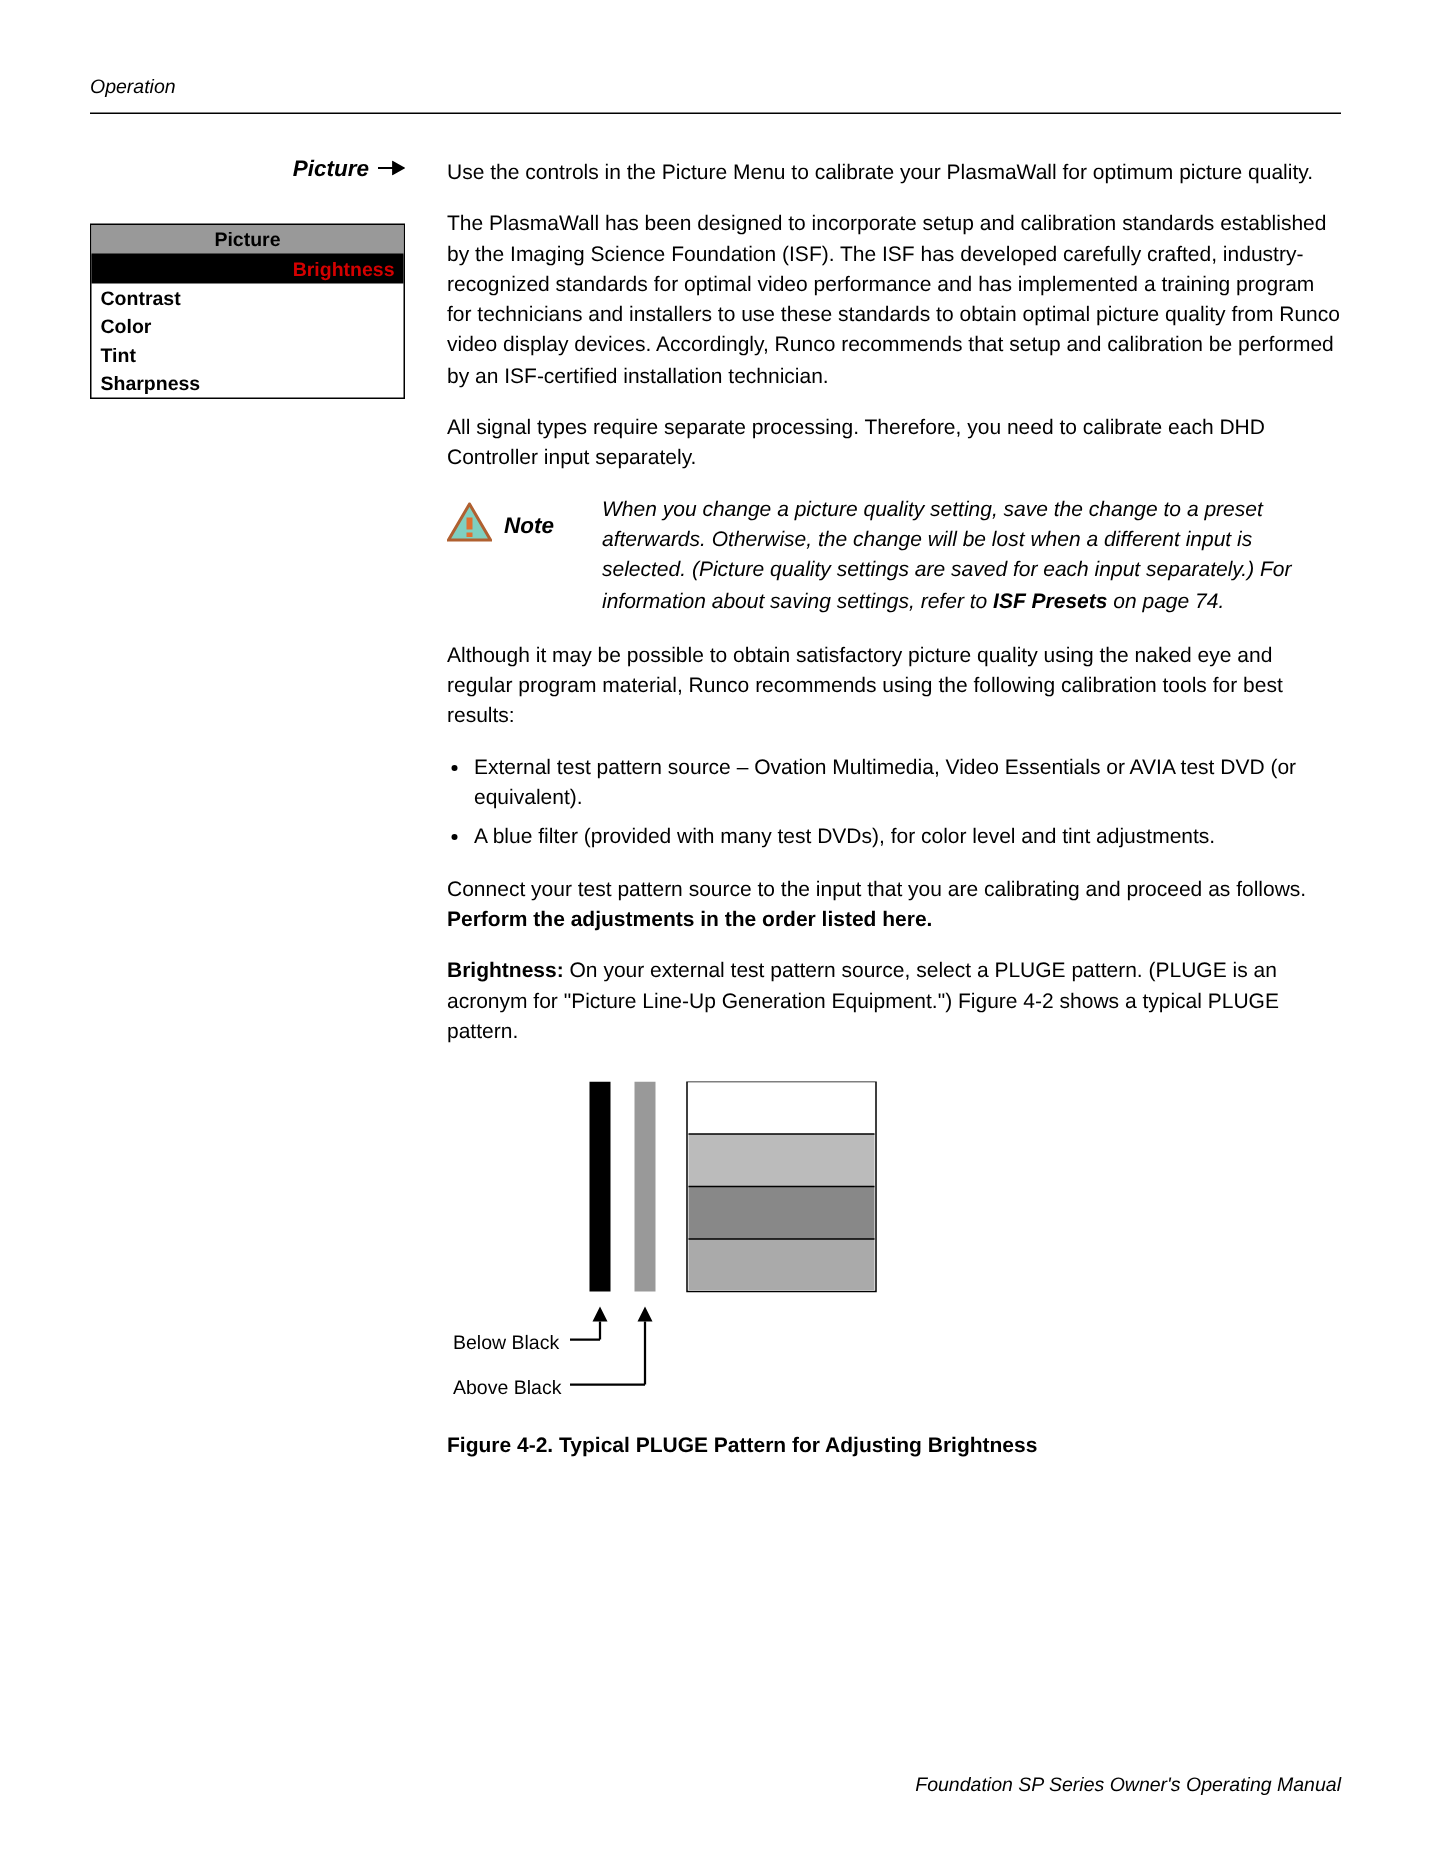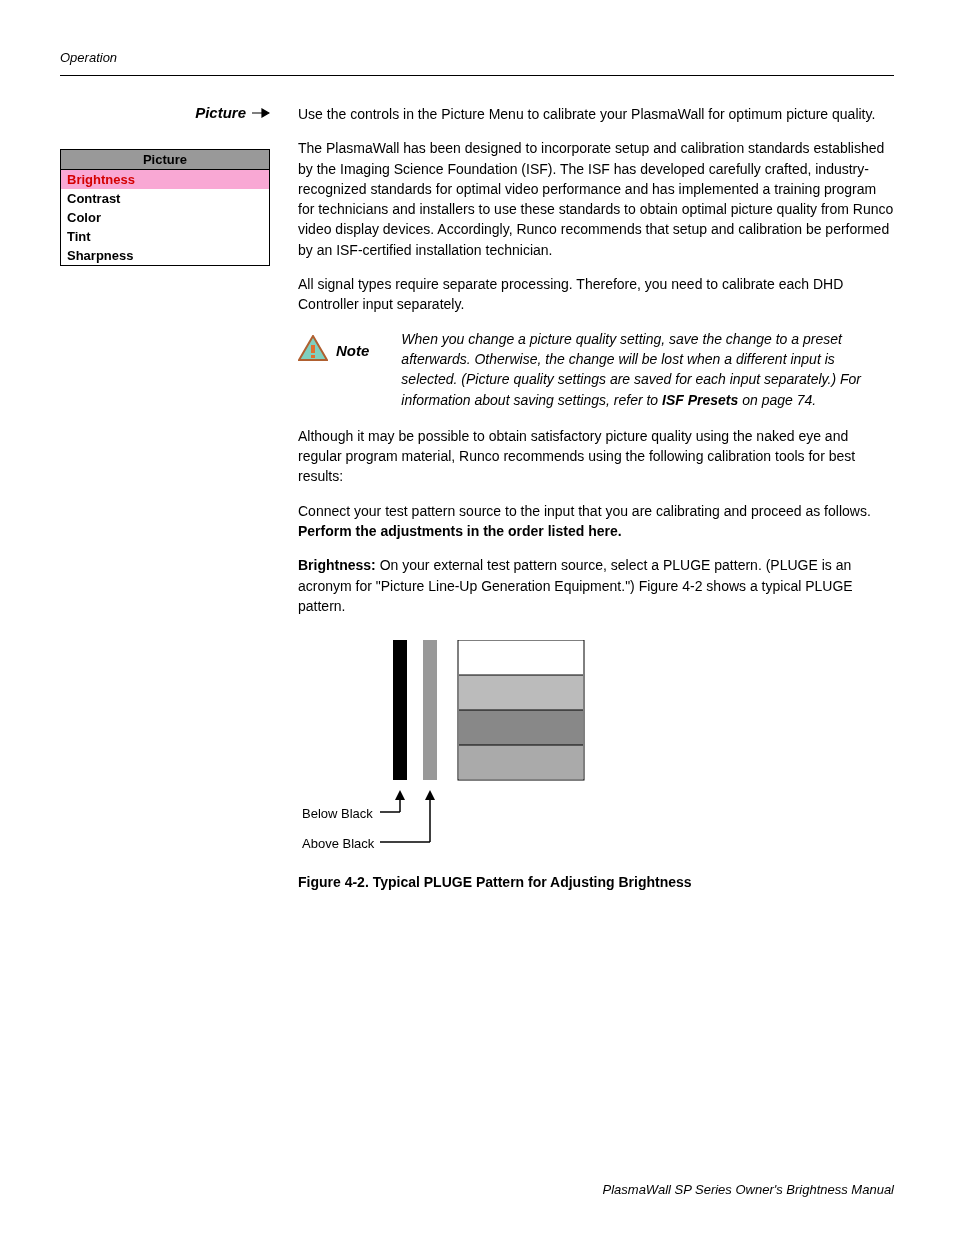--- a/index.html
+++ b/index.html
@@ -60,22 +60,23 @@
     text-align: center;
     font-weight: bold;
     padding: 2px 0;
     border-bottom: 1px solid #000;
   }
   .menu-row {
     padding: 2px 6px;
     font-weight: bold;
   }
   .menu-row.active {
-    background: #f9a8d4;
+    background: #000000;
     color: #d40000;
+    text-align: right;
   }
   .para { margin-bottom: 14px; }
   .note-block {
     display: flex;
     align-items: flex-start;
     gap: 32px;
     margin: 10px 0 16px 0;
   }
   .note-icon-wrap {
     display: flex;
@@ -163,20 +164,24 @@
           </svg>
         </span>
         <span class="note-label">Note</span>
       </div>
       <div class="note-text">
         <span>When you change a picture quality setting, save the change to a preset afterwards. Otherwise, the change will be lost when a different input is selected. (Picture quality settings are saved for each input separately.) For information about saving settings, refer to </span><span class="bold">ISF Presets</span><span> on page 74.</span>
       </div>
     </div>
 
     <p class="para">Although it may be possible to obtain satisfactory picture quality using the naked eye and regular program material, Runco recommends using the following calibration tools for best results:</p>
+    <ul class="bullets">
+      <li>External test pattern source – Ovation Multimedia, Video Essentials or AVIA test DVD (or equivalent).</li>
+      <li>A blue filter (provided with many test DVDs), for color level and tint adjustments.</li>
+    </ul>
     <p class="para">
       <span>Connect your test pattern source to the input that you are calibrating and proceed as follows. </span><span class="bold">Perform the adjustments in the order listed here.</span>
     </p>
     <p class="para">
       <span class="bold">Brightness: </span><span>On your external test pattern source, select a PLUGE pattern. (PLUGE is an acronym for "Picture Line-Up Generation Equipment.") Figure 4-2 shows a typical PLUGE pattern.</span>
     </p>
 
     <div class="figure">
       <svg width="400" height="220" viewBox="0 0 400 220">
 
@@ -203,14 +208,14 @@
       </svg>
       <div style="position:absolute; top:165px; left:4px; font-size:13px;">Below Black</div>
       <div style="position:absolute; top:195px; left:4px; font-size:13px;">Above Black</div>
     </div>
     <p class="figure-caption">Figure 4-2. Typical PLUGE Pattern for Adjusting Brightness</p>
   </div>
 </div>
 
 <div class="footer">
   <span class="spacer"></span>
-  <span class="manual">PlasmaWall SP Series Owner's Brightness Manual</span>
+  <span class="manual">Foundation SP Series Owner's Operating Manual</span>
 </div>
 
 </body></html>

